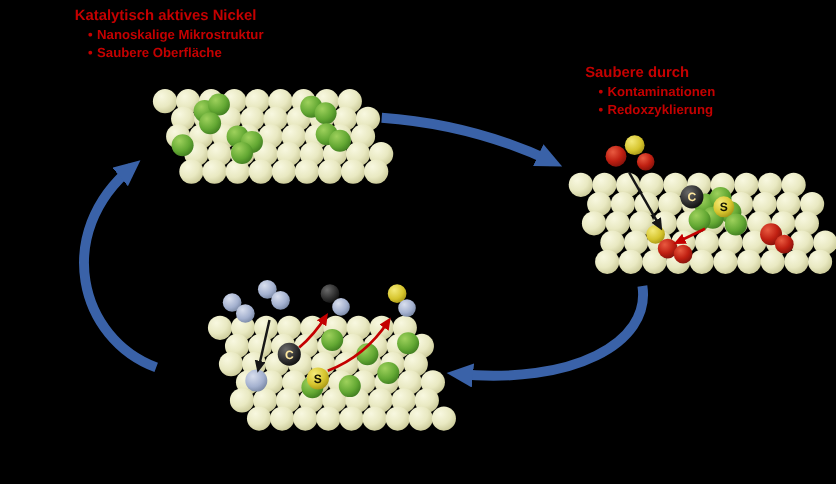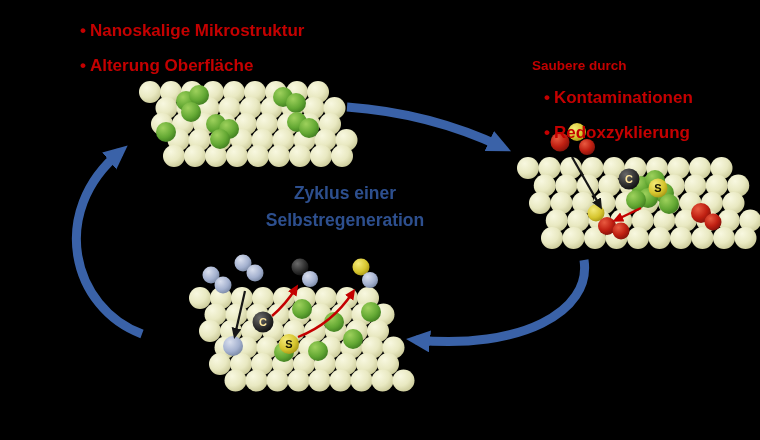--- a/index.html
+++ b/index.html
@@ -2,21 +2,21 @@
 <html><head>
 <meta charset="utf-8">
 <style>
   *{box-sizing:border-box}
   html,body{margin:0;padding:0;background:#000}
   #canvas{position:relative;width:760px;height:440px;overflow:hidden;
           font-family:"Liberation Sans",sans-serif;background:#000}
   #scene{position:absolute;left:0;top:0}
   .label{position:absolute;color:var(--red,#c40000);font-weight:bold}
   .label .h{font-size:13.5px;white-space:nowrap}
-  .label .b{font-size:17px;padding-left:12px;margin-top:15px;white-space:nowrap}
+  .label .b{font-size:12px;padding-left:12px;margin-top:3px;white-space:nowrap}
   .label .dot{margin-right:4px}
   .center-title{position:absolute;left:228px;top:180px;width:234px;text-align:center;
           color:var(--bluetext,#2d4f8e);font-size:17.5px;font-weight:600;line-height:27px}
   .cycle{fill:none;stroke:var(--arrow,#3a62a8);stroke-width:9}
   .thin{fill:none;stroke-width:2.2}
   .thin.dark{stroke:#161616}
   .thin.red{stroke:var(--red,#c40000);stroke-width:2.4}
   .fillArrow{fill:var(--arrow,#3a62a8)}
   .fillRed{fill:var(--red,#c40000)}
   .atom-label{font-family:"Liberation Sans",sans-serif;font-size:11px;font-weight:bold;text-anchor:middle}
@@ -285,29 +285,26 @@
     <g id="thin-arrows">
       <path class="thin dark" d="M 572 157 L 600 206" marker-end="url(#mDark)"></path>
       <path class="thin red" d="M 641 208 L 616 220" marker-end="url(#mRed)"></path>
       <path class="thin dark" d="M 245 291 L 235 335" marker-end="url(#mDark)"></path>
       <path class="thin red" d="M 272 316 Q 286 304 296 288" marker-end="url(#mRed)"></path>
       <path class="thin red" d="M 298 337 Q 332 324 353 292" marker-end="url(#mRed)"></path>
     </g>
   </svg>
 
   <div class="label" style="left:68px;top:6px">
+    <div class="h">Katalytisch aktives Nickel</div>
     <div class="b"><span class="dot">•</span><span>Nanoskalige Mikrostruktur</span></div>
-    <div class="b"><span class="dot">•</span><span>Alterung Oberfläche</span></div>
+    <div class="b"><span class="dot">•</span><span>Saubere Oberfläche</span></div>
   </div>
 
   <div class="label" style="left:532px;top:58px">
     <div class="h">Saubere durch</div>
     <div class="b"><span class="dot">•</span><span>Kontaminationen</span></div>
     <div class="b"><span class="dot">•</span><span>Redoxzyklierung</span></div>
   </div>
 
 
-  <div class="center-title">
-    <div>Zyklus einer</div>
-    <div>Selbstregeneration</div>
-  </div>
 
 </div>
 
 </body></html>

